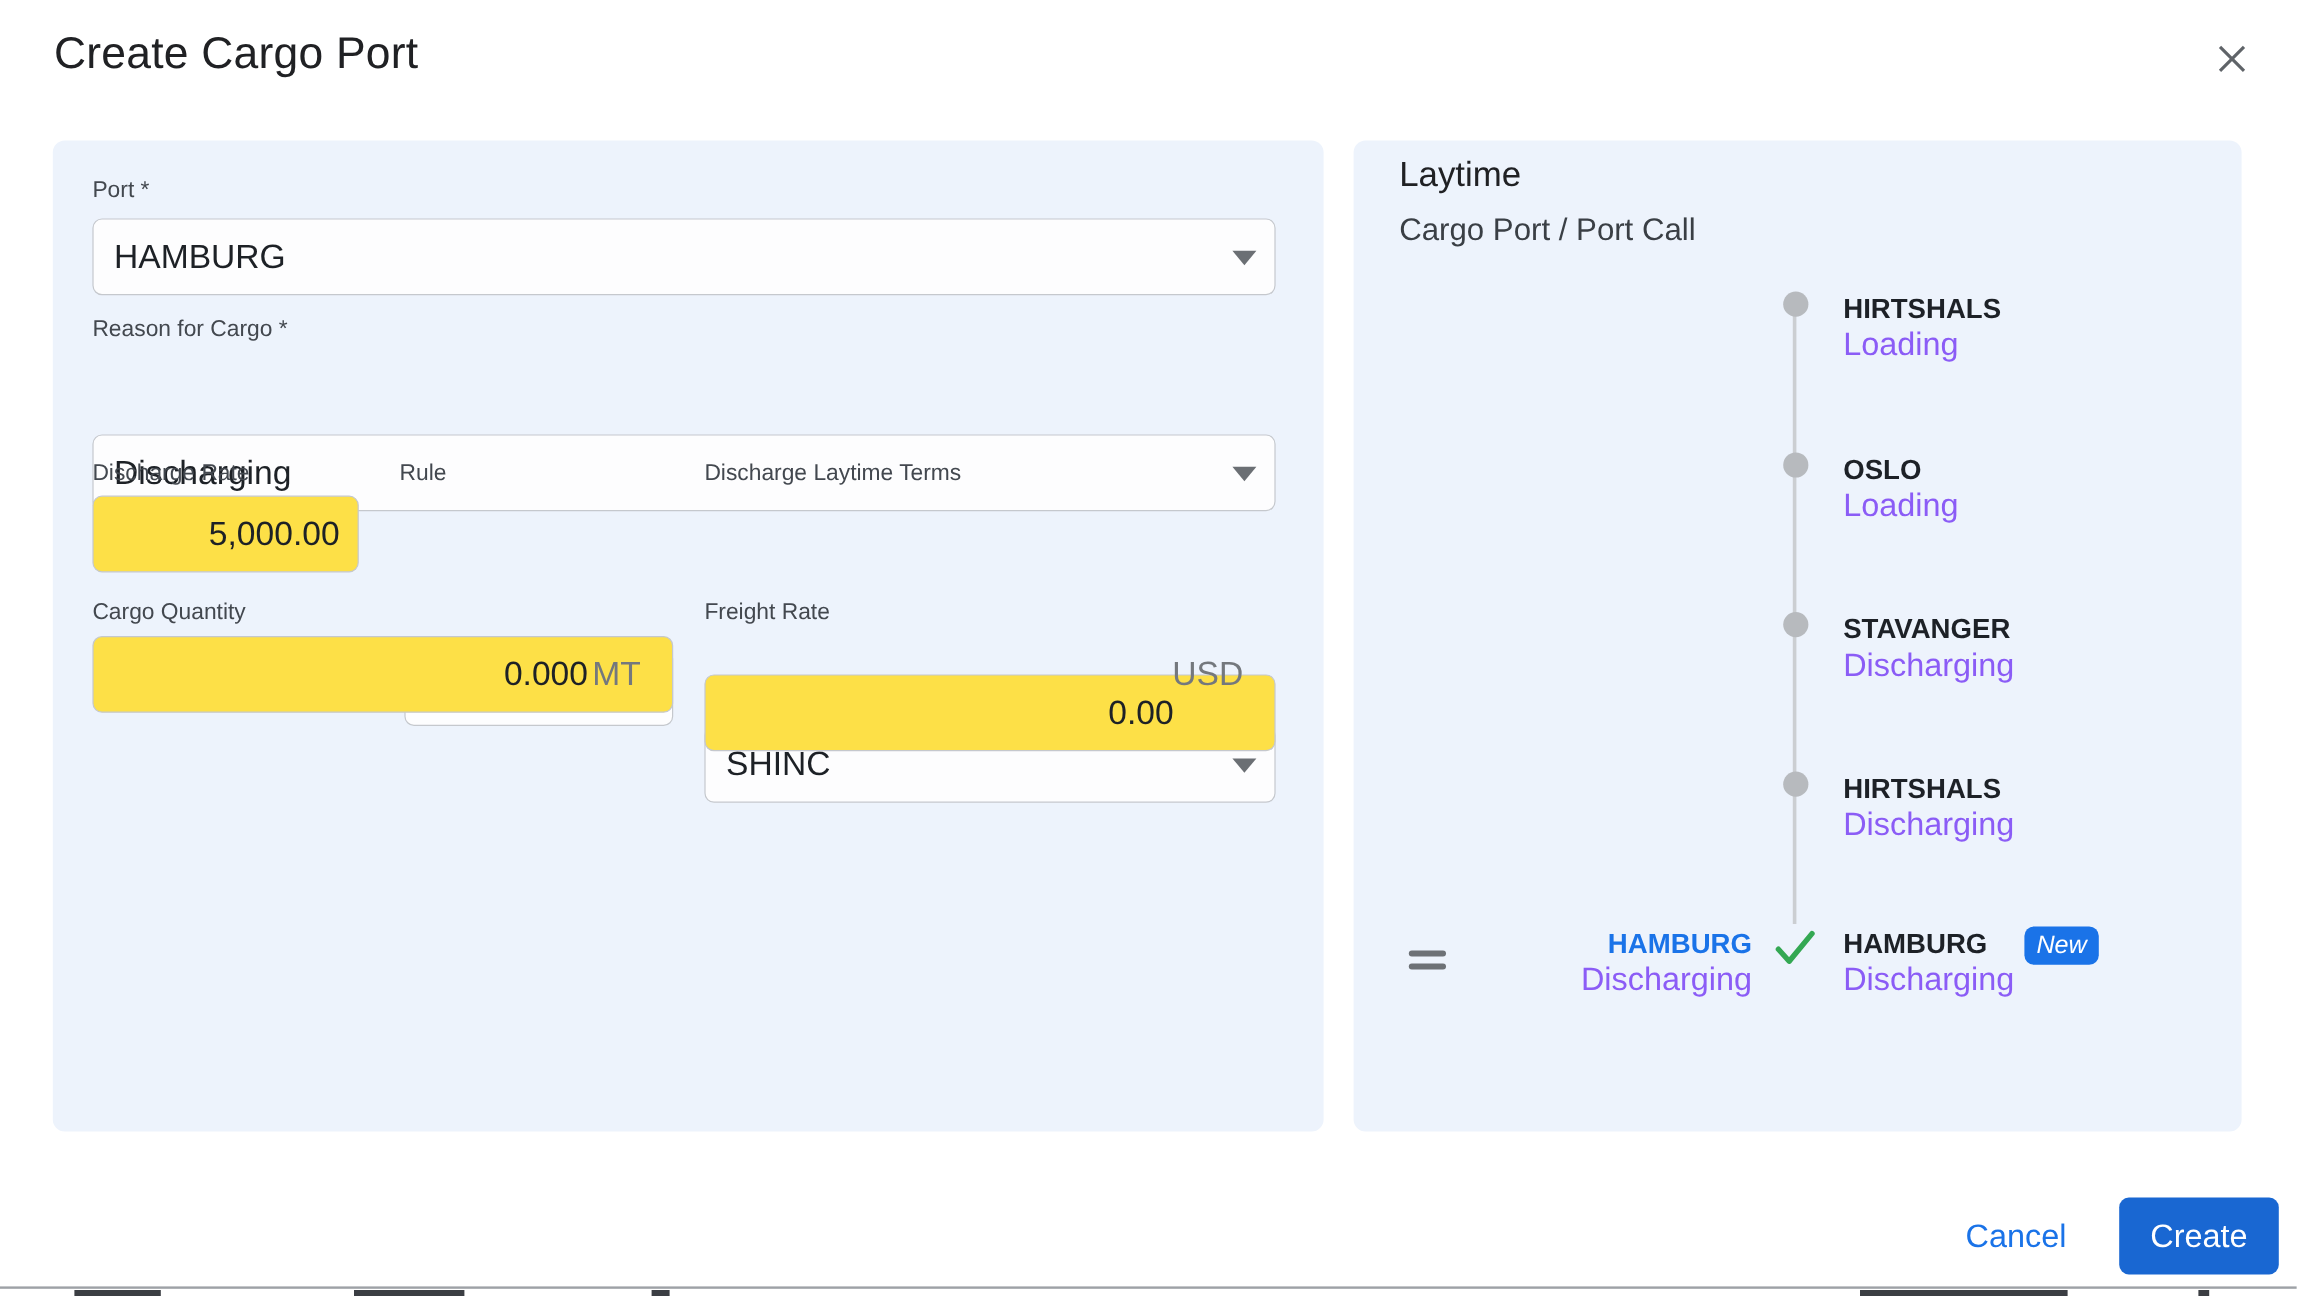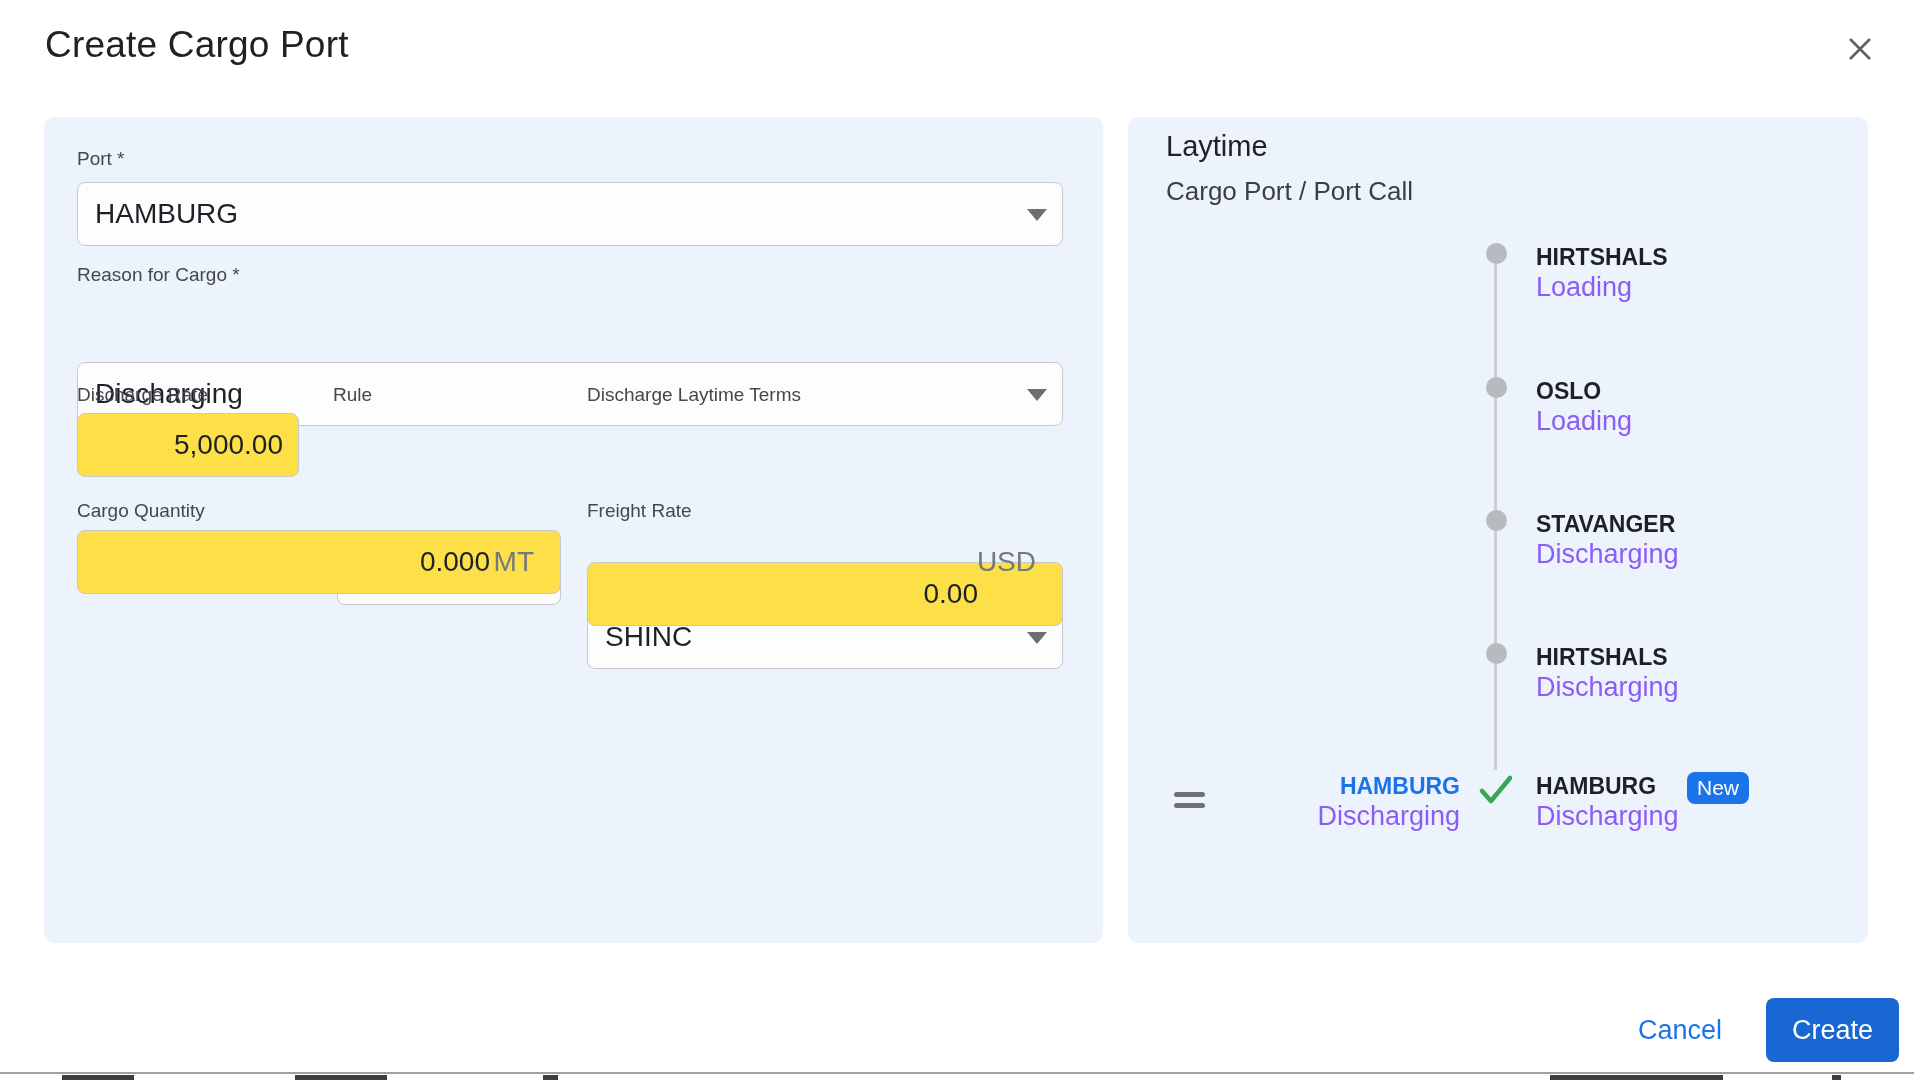--- a/index.html
+++ b/index.html
@@ -49,21 +49,21 @@
   .tl-line  { left:1494px; top:253px; width:3px; height:517px; background:#cbced2; }
   .tl-dot   { left:1486px; width:21px; height:21px; border-radius:50%; background:#b7babe; }
   .tl-item  { left:1536px; width:330px; }
   .tl-name  { display:block; font-size:23px; font-weight:bold; line-height:28px; color:#1d2127; }
   .tl-status{ display:block; font-size:27px; line-height:32px; color:#8b5cf6; }
   .tl-left-col { left:1190px; width:270px; text-align:right; }
   .tl-name-blue { color:#1a73e8; }
   .badge {
     left:1687px; top:772px; width:62px; height:32px; border-radius:8px;
     background:#1a73e8; color:#ffffff; font-size:21px;
-    display:flex; align-items:center; justify-content:center;
+    display:flex; align-items:center; justify-content:center;font-style:italic;
   }
   .drag-handle { left:1174px; top:792px; width:32px; height:18px; cursor:grab; }
   .drag-bar { width:31px; height:5px; border-radius:3px; background:#6d7176; }
   .drag-bar + .drag-bar { margin-top:6px; }
 
   
   .cancel-btn { left:1620px; top:1006px; height:48px; padding:0 18px;
                 background:none; border:none; color:#1a73e8; font-size:27px;
                 font-family:inherit; cursor:pointer; }
   .create-btn { left:1766px; top:998px; width:133px; height:64px;

